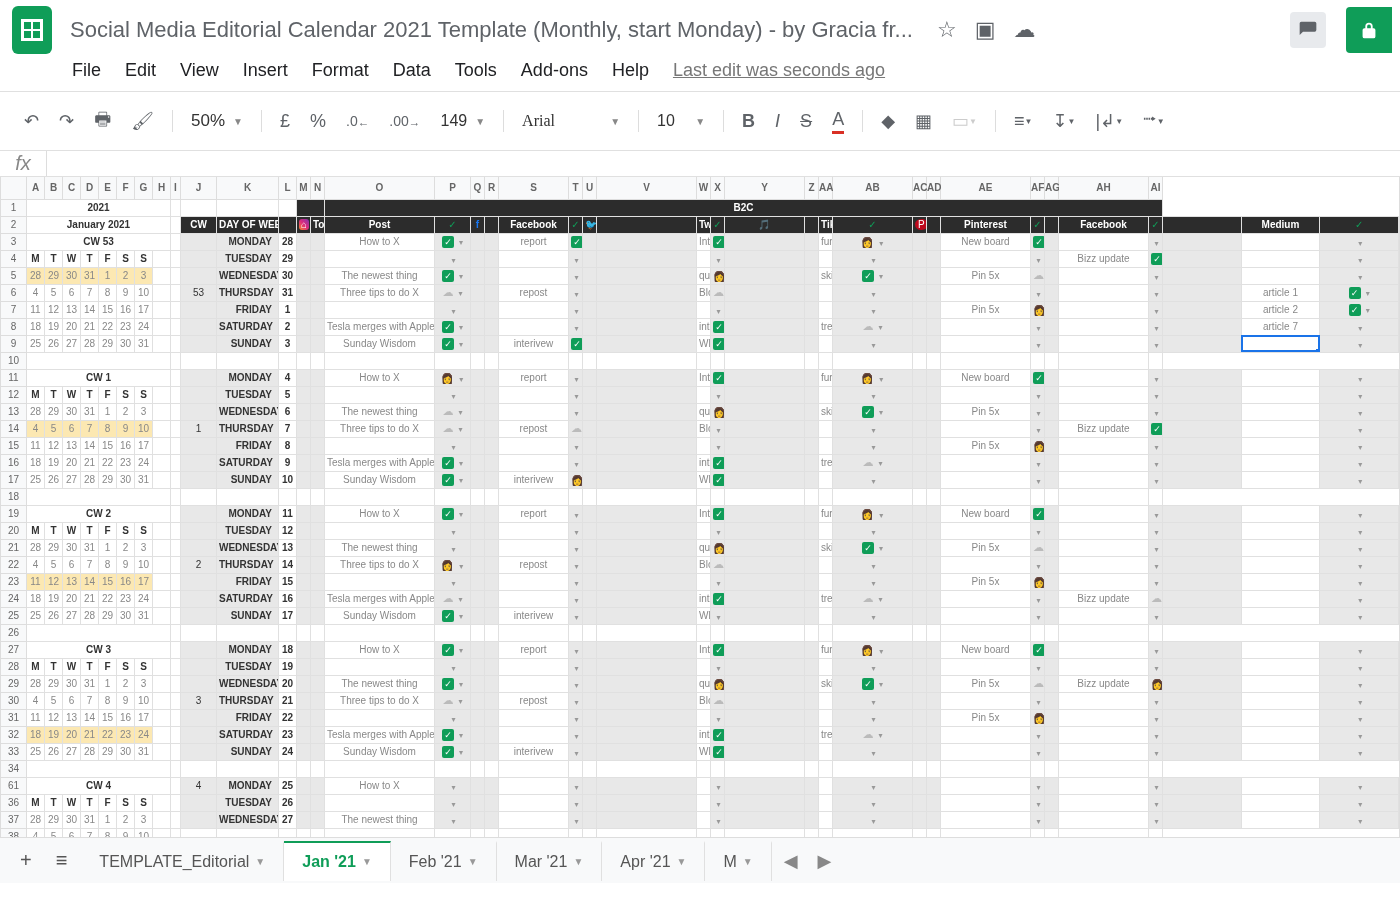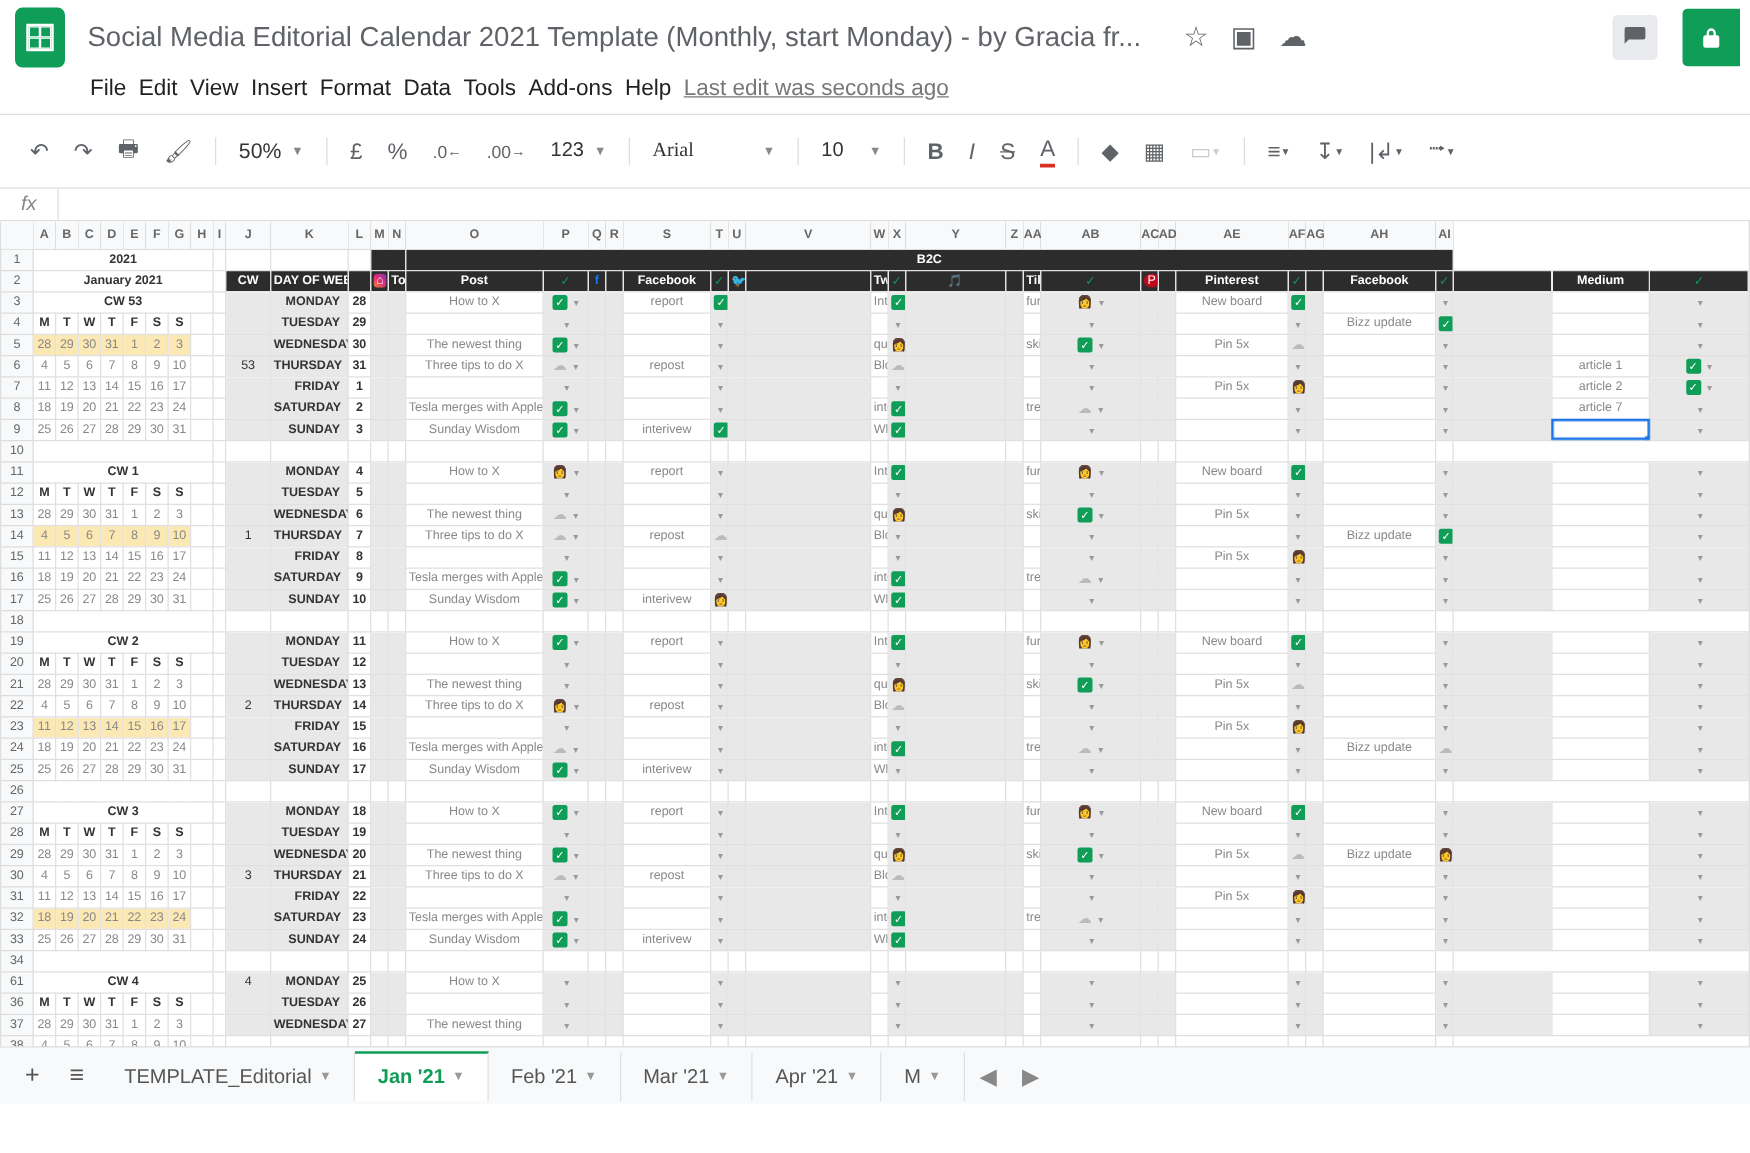--- a/index.html
+++ b/index.html
@@ -3,43 +3,43 @@
 <meta charset="utf-8">
 <style>
   * { box-sizing: border-box; margin: 0; padding: 0; }
   body { font-family: Arial, sans-serif; font-size: 13px; color: #222; overflow: hidden; width: 1400px; height: 922px; background: #fff; }
   
   .header { display: flex; align-items: center; padding: 6px 12px 0 12px; }
   .doc-icon { width: 40px; height: 48px; background: #0f9d58; border-radius: 6px; display:flex; align-items:center; justify-content:center; margin-right: 18px; }
   .doc-icon-inner { width: 22px; height: 22px; border: 2px solid #fff; display:grid; grid-template-columns:1fr 1fr; grid-template-rows:1fr 1fr; }
   .doc-icon-inner div { border: 1px solid #fff; }
   .title-area { flex:1; }
-  .doc-title { font-size: 22px; color: #5f6368; display:flex; align-items:center; gap:24px; }
+  .doc-title { font-size: 22px; color: #5f6368; display:flex; align-items:center; gap:14px; }
   .title-icons { display:flex; gap:18px; color:#5f6368; margin-left: 10px;}
   .title-icons span { cursor:pointer; }
   .right-header { display:flex; align-items:center; gap:20px; margin-right:-4px;}
   .comment-btn { width:36px; height:36px; background:#e8eaed; border-radius:4px; display:flex; align-items:center; justify-content:center; color:#5f6368; cursor:pointer;}
   .share-btn { width:46px; height:46px; background:#0f9d58; border-radius:4px 0 0 4px; display:flex; align-items:center; justify-content:center; color:#fff; cursor:pointer;}
   
-  .menu-bar { display:flex; gap:10px; padding: 6px 0 10px 72px; font-size:18px; color:#202124;}
+  .menu-bar { display:flex; gap:24px; padding: 6px 0 10px 72px; font-size:18px; color:#202124;}
   .menu-bar span { cursor:pointer; }
   .last-edit { color:#777; text-decoration: underline; }
   .toolbar-sep { border-bottom:1px solid #e0e0e0; }
   
   .toolbar { display:flex; align-items:center; gap:8px; padding:10px 18px; border-bottom:1px solid #e0e0e0;}
   .tb { color:#5f6368; cursor:pointer; padding:4px 6px; font-size:18px; display:flex; align-items:center; justify-content:center;}
   .tb.small { font-size:14px;}
   .tb.sep { width:1px; height:22px; background:#ddd; padding:0; margin:0 4px;}
   .tb-select { display:flex; align-items:center; gap:4px; font-size:16px; color:#333; padding:0 6px; cursor:pointer;}
   .tb-select .arrow { font-size:10px; color:#888; margin-left:4px;}
   .zoom { font-size:17px; color:#333; }
   .font-color-bar { border-bottom: 3px solid #d93025; padding-bottom:1px; }
   
   .formula-bar { display:flex; align-items:center; border-bottom:1px solid #e0e0e0; height:26px; }
-  .fx { width:46px; text-align:center; font-style:italic; color:#888; font-size:16px; }
+  .fx { width:46px; text-align:center; font-style:italic; color:#888; font-size:20px; }
   .formula-input { flex:1; padding:0 8px; color:#444; }
   
   .sheet-area { display:flex; height: 660px; overflow:hidden; border-right:1px solid #ddd;}
   .sheet-scroll { flex:1; overflow:hidden; }
   table.sheet { border-collapse: collapse; width: 100%; table-layout: fixed;}
   .col-hdr { background:#f8f9fa; border:1px solid #ddd; border-top:none; text-align:center; font-size:10px; color:#666; height:22px; position:sticky; top:0;}
   .row-hdr { background:#f8f9fa; border:1px solid #ddd; text-align:center; font-size:10px; color:#666; width:26px; }
   td.cell { border:1px solid #e0e0e0; font-size:10px; text-align:center; height:17px; overflow:hidden; white-space:nowrap; padding:0 2px; color:#888;}
   td.dark { background:#2c2c2c; color:#fff; }
   td.dark-bold { background:#2c2c2c; color:#fff; font-weight:bold;}
@@ -122,21 +122,21 @@
   <span class="tb-select zoom">
       <span>50%</span>
       <span class="arrow">▼</span>
     </span>
   <span class="tb sep"></span>
   <span class="tb">£</span>
   <span class="tb">%</span>
   <span class="tb small">.0<sub>←</sub></span>
   <span class="tb small">.00<sub>→</sub></span>
   <span class="tb-select">
-      <span>123</span>
+      <span>149</span>
       <span class="arrow">▼</span>
     </span>
   <span class="tb sep"></span>
   <span class="tb-select" style="width:110px;font-family:Liberation Serif, serif;">
       <span>Arial</span>
       <span class="arrow" style="margin-left:auto;">▼</span>
     </span>
   <span class="tb sep"></span>
   <span class="tb-select" style="width:60px; justify-content:center;">
       <span>10</span>

